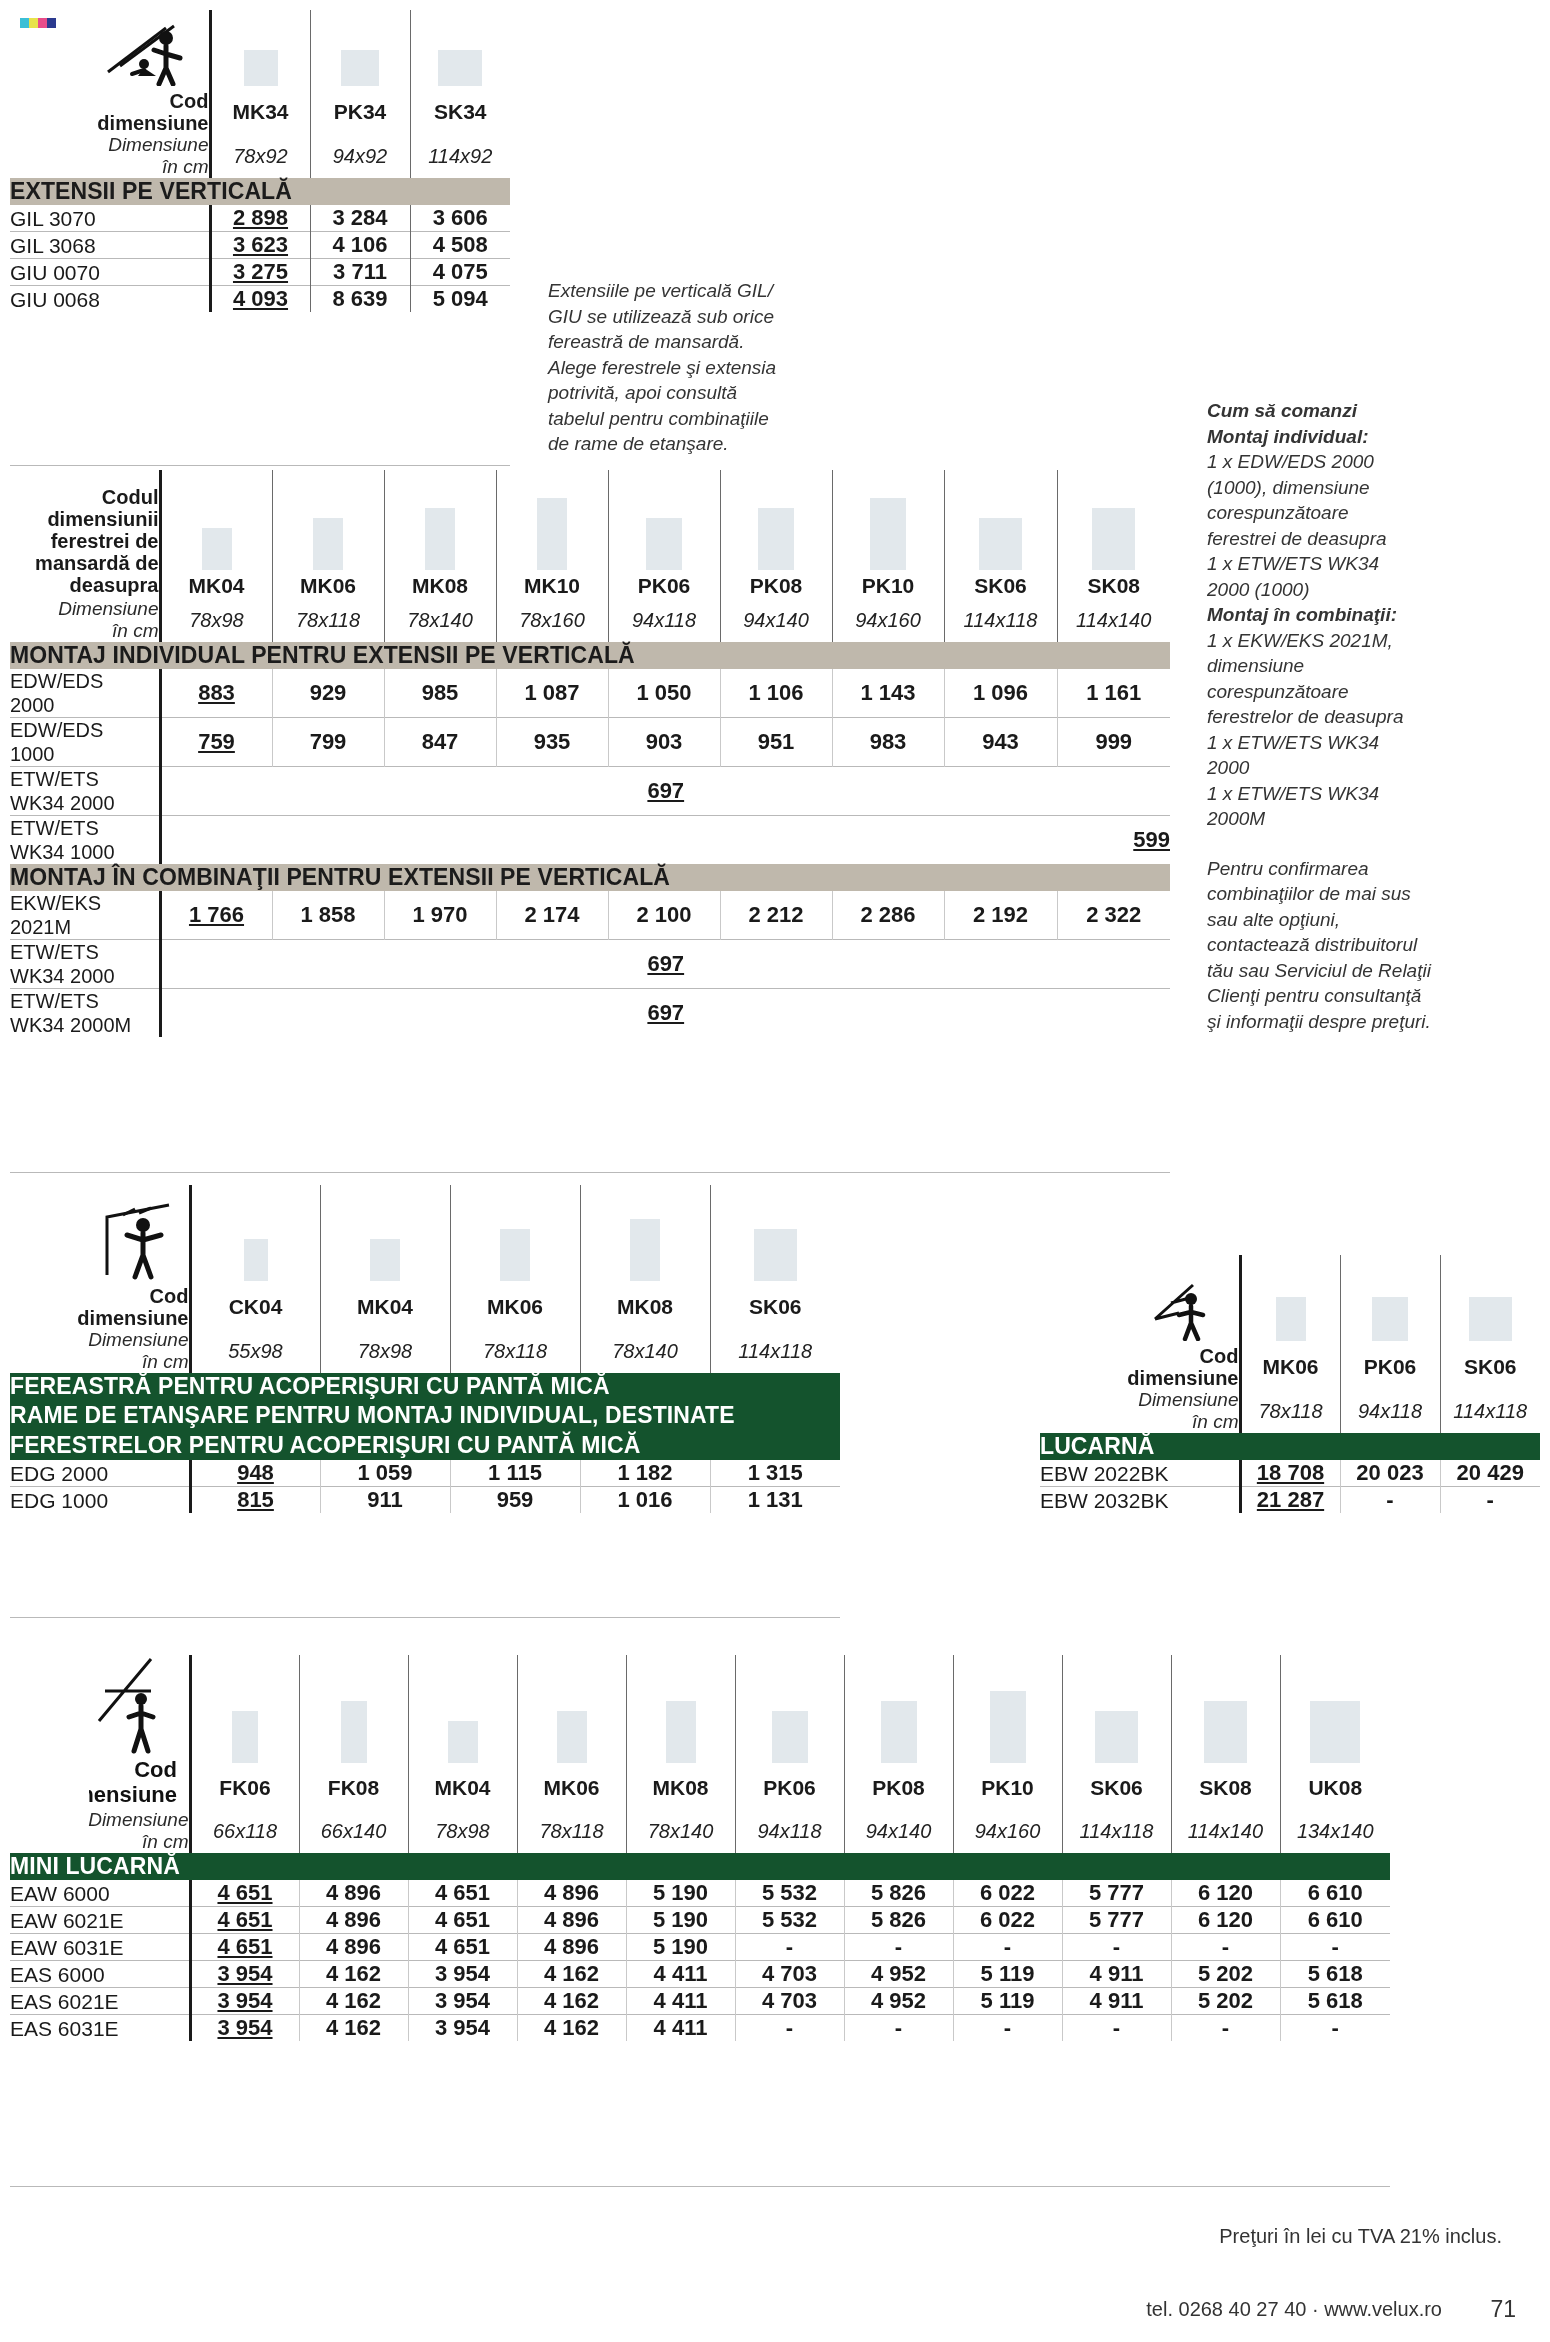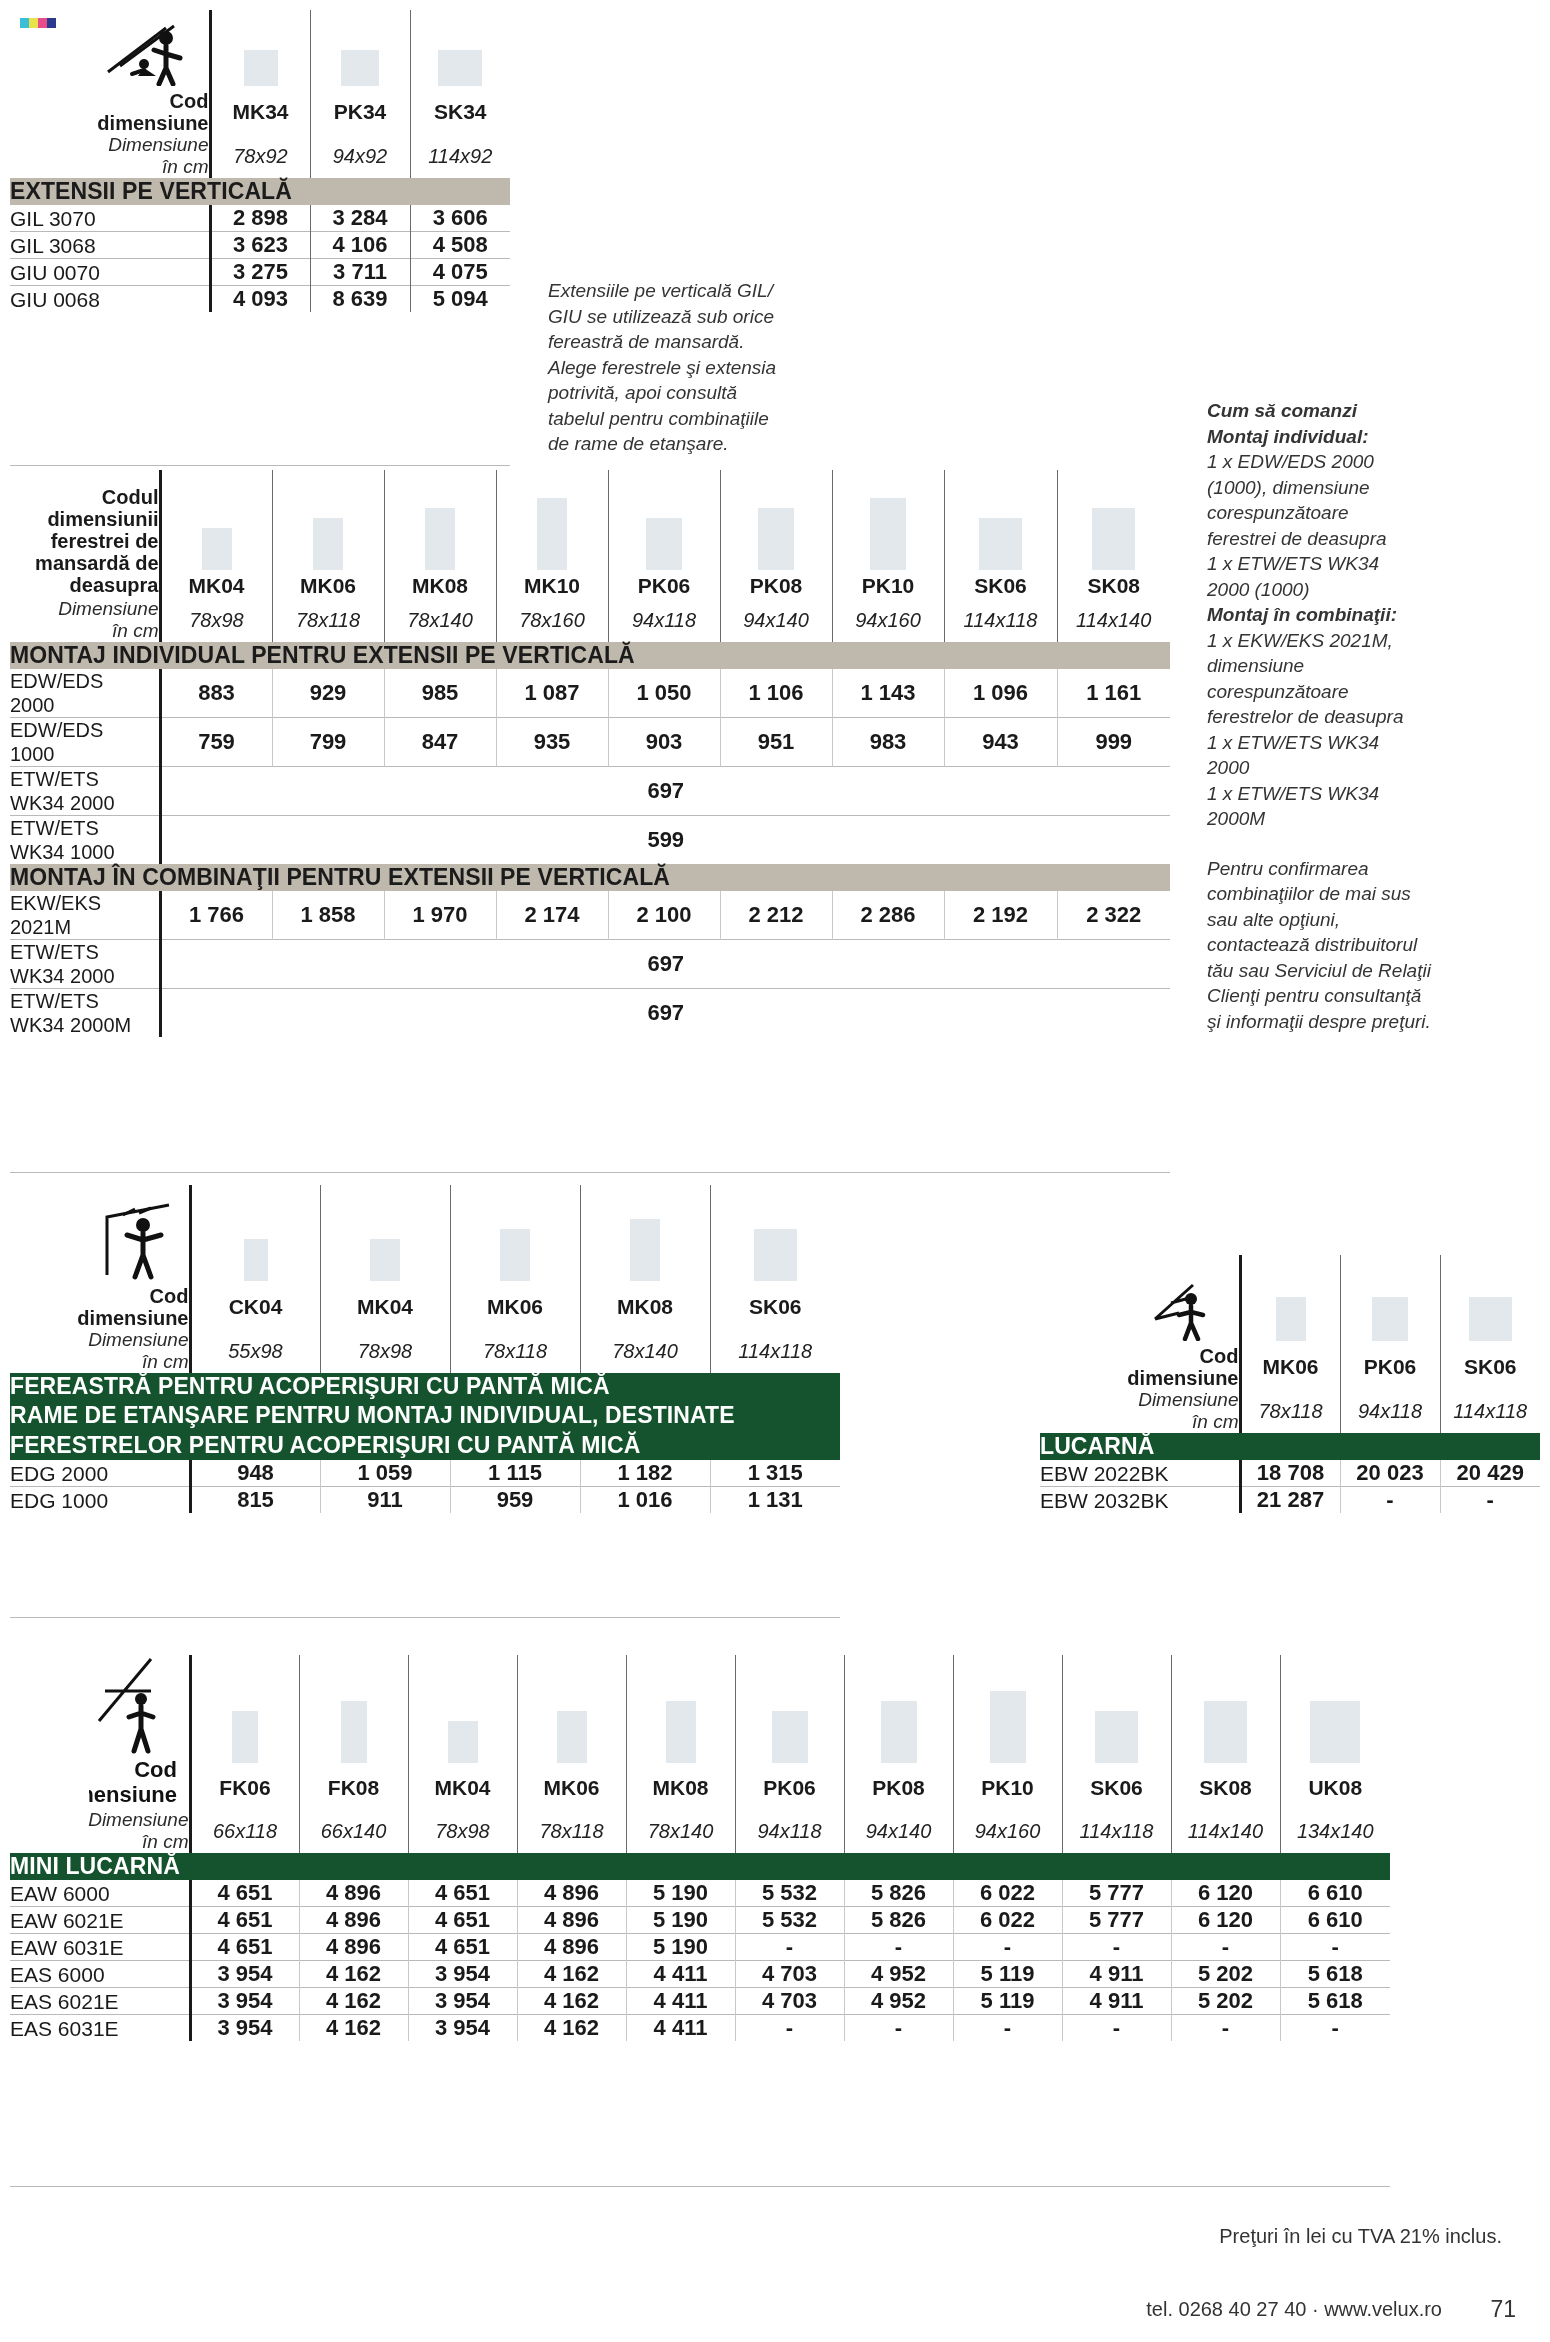--- a/index.html
+++ b/index.html
@@ -48,21 +48,21 @@
 
   .rowlabel {
     font-size:21px; font-weight:normal; padding:10px 0 10px 10px; line-height:25px;
     border-top:1px solid #b9b9b9;
   }
   .rowlabel.two { font-size:20px; line-height:24px; }
   .cellnum {
     text-align:center; font-size:22px; font-weight:bold; border-top:1px solid #b9b9b9;
     border-left:1px solid #c9c9c9; padding:10px 4px;
   }
-  .vsep { border-left:3px solid #1a1a1a !important; }
+  .vsep { border-left:3px solid #1a1a1a !important;text-decoration:underline; }
   .vsep-thin { border-left:1px solid #6a6a6a !important; }
   .hdr-sep { border-left:3px solid #1a1a1a; }
   .hdr-sep-thin { border-left:1px solid #6a6a6a; }
 
   .note {
     position:absolute; font-size:19px; line-height:25.5px; color:#343434;font-style:italic;
   }
   .side-h { font-weight:bold; }
 
   .footnote { position:absolute; font-size:20px; color:#333; }
@@ -280,21 +280,21 @@
       <td class="cellnum">999</td>
     </tr>
     <tr>
       <td class="rowlabel two" style="white-space:pre-line">ETW/ETS
 WK34 2000</td>
       <td class="cellnum vsep" colspan="9" style="text-align:center;">697</td>
     </tr>
     <tr>
       <td class="rowlabel two" style="white-space:pre-line">ETW/ETS
 WK34 1000</td>
-      <td class="cellnum vsep" colspan="9" style="text-align:center;">599</td>
+      <td class="cellnum vsep" colspan="9" style="text-align:right;">599</td>
     </tr>
 
     <tr class="secbar">
       <td colspan="10">MONTAJ ÎN COMBINAŢII PENTRU EXTENSII PE VERTICALĂ</td>
     </tr>
     <tr>
       <td class="rowlabel two" style="border-top:none;white-space:pre-line">EKW/EKS
 2021M</td>
       <td class="cellnum vsep" style="border-top:none">1 766</td>
       <td class="cellnum" style="border-top:none">1 858</td>

